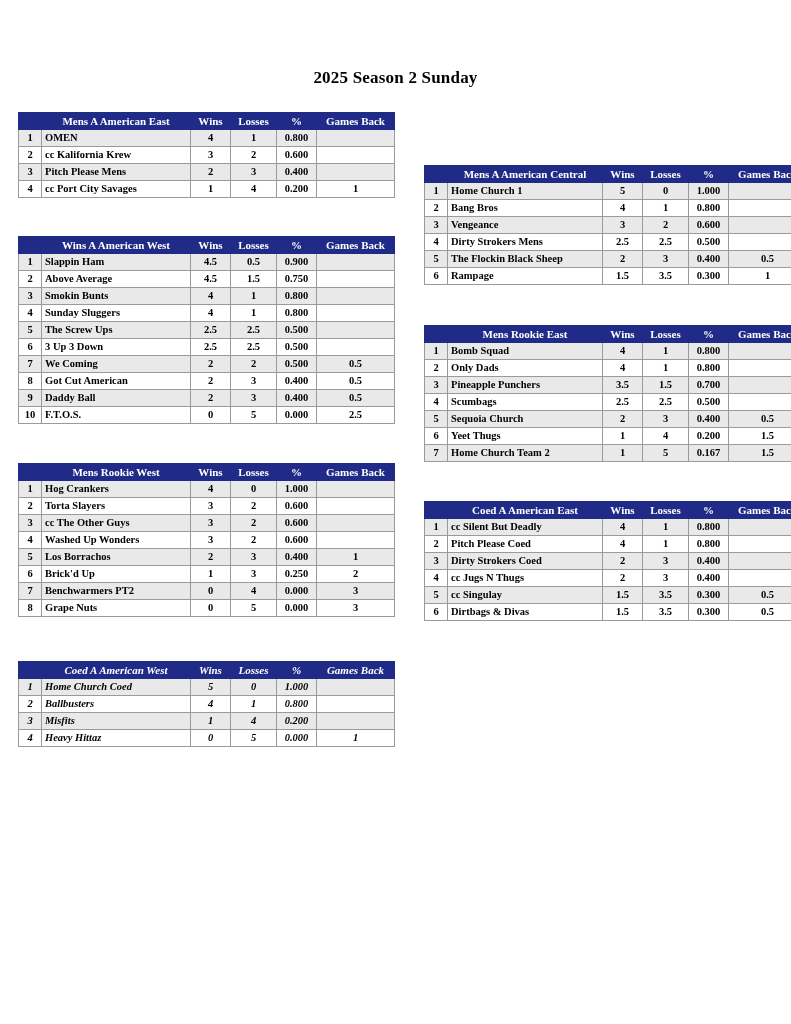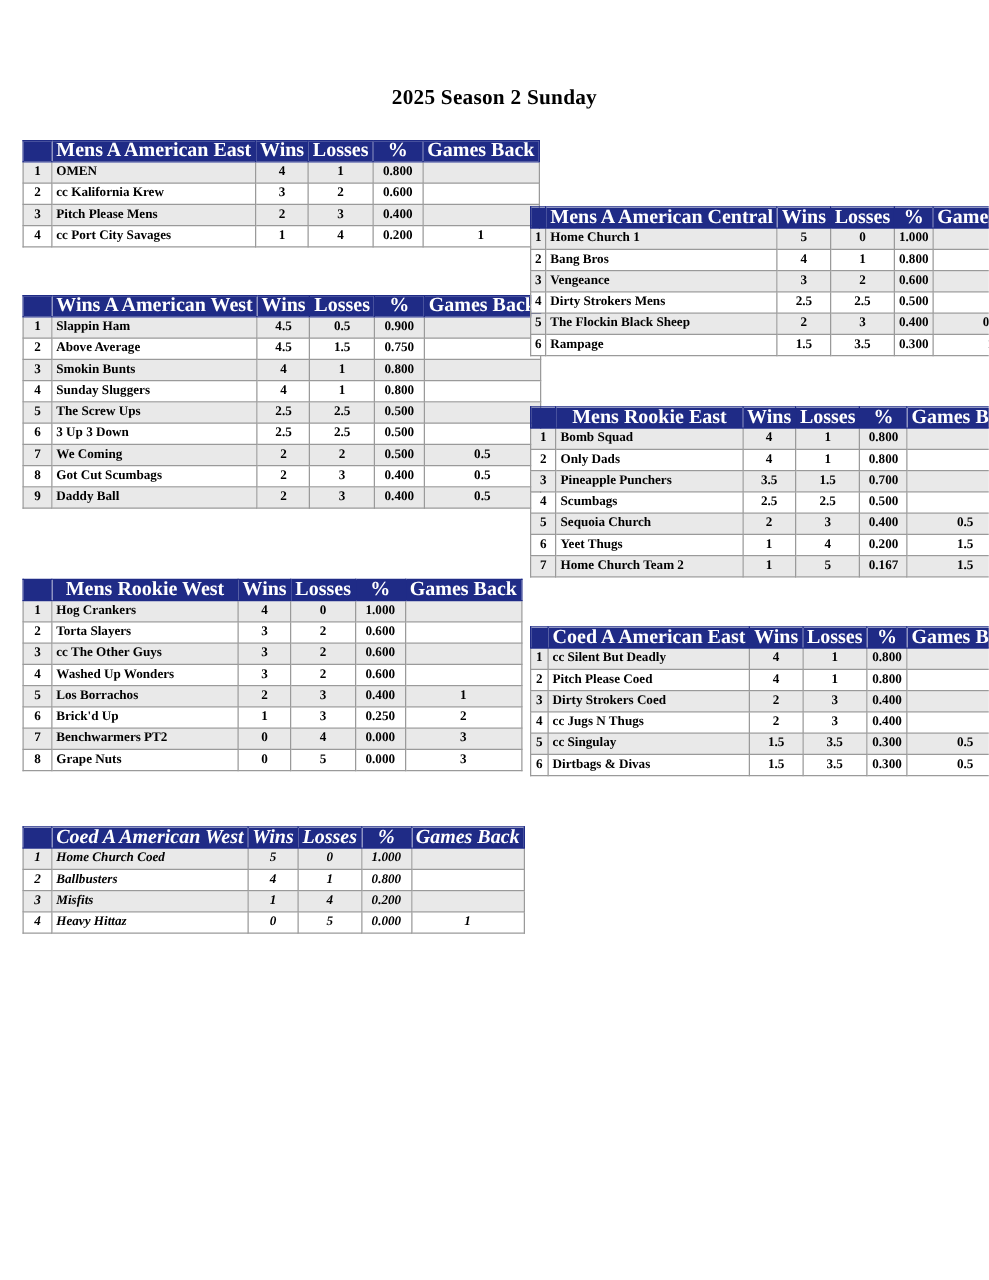--- a/index.html
+++ b/index.html
@@ -46,21 +46,21 @@
     line-height: 16px;
     font-weight: bold;
     white-space: nowrap;
     overflow: hidden;
   }
   .std-table thead th {
     background: #1f2b86;
     color: #ffffff;
     text-align: center;
     border: 1px solid #1f2b86;
-    font-size: 16px;
+    font-size: 11px;
   }
   .std-table thead th.corner {
     background: #1f2b86;
     border: 1px solid #1f2b86;
   }
   tr.alt td {
     background: #e9e9e9;
   }
   tr.plain td {
     background: #ffffff;
@@ -222,33 +222,41 @@
           <tr class="alt">
             <td class="rank">7</td>
             <td class="team">We Coming</td>
             <td class="num">2</td>
             <td class="num">2</td>
             <td class="num">0.500</td>
             <td class="num">0.5</td>
           </tr>
           <tr class="plain">
             <td class="rank">8</td>
-            <td class="team">Got Cut Scumbags</td>
+            <td class="team">Got Cut American</td>
             <td class="num">2</td>
             <td class="num">3</td>
             <td class="num">0.400</td>
             <td class="num">0.5</td>
           </tr>
           <tr class="alt">
             <td class="rank">9</td>
             <td class="team">Daddy Ball</td>
             <td class="num">2</td>
             <td class="num">3</td>
             <td class="num">0.400</td>
             <td class="num">0.5</td>
+          </tr>
+          <tr class="plain">
+            <td class="rank">10</td>
+            <td class="team">F.T.O.S.</td>
+            <td class="num">0</td>
+            <td class="num">5</td>
+            <td class="num">0.000</td>
+            <td class="num">2.5</td>
           </tr>
         </tbody>
       </table>
       <table class="std-table w-left" style="top: 463px; left: 18px;">
         <colgroup>
           <col class="c-rank">
           <col class="c-team">
           <col class="c-w">
           <col class="c-l">
           <col class="c-p">

